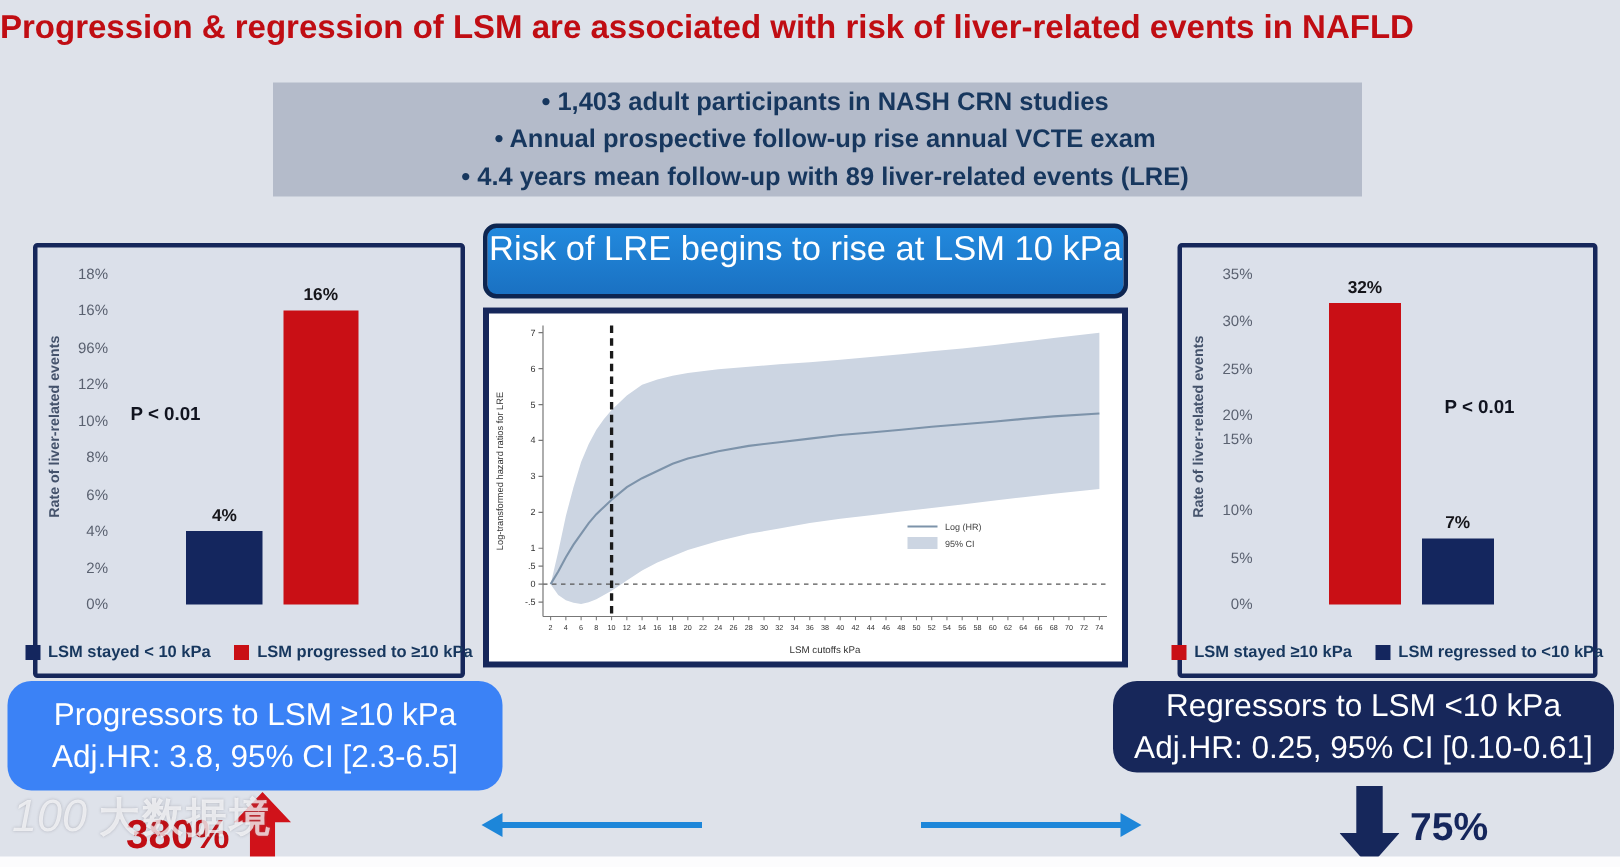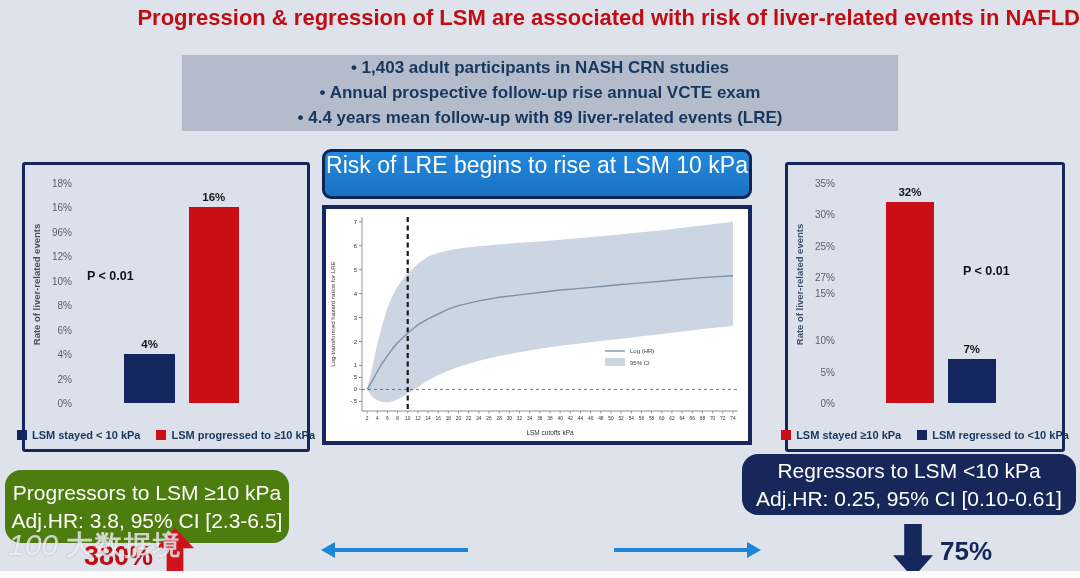--- a/index.html
+++ b/index.html
@@ -1,21 +1,21 @@
 <!DOCTYPE html>
 <html><head>
 <meta charset="utf-8">
 <style>
   html,body{margin:0;padding:0;background:#cfd4de;}
   .stage{position:relative;width:1080px;height:578px;background:#dee2ea;overflow:hidden;
          font-family:"Liberation Sans",sans-serif;}
-  .title{position:absolute;top:5px;left:0;width:100%;text-align:right;
+  .title{position:absolute;top:5px;left:0;width:100%;text-align:left;
          font-size:22px;font-weight:bold;color:#c00d13;}
   .info-box{position:absolute;left:182px;top:55px;width:716px;height:76px;background:#b4bbca;
-            display:flex;flex-direction:column;justify-content:center;align-items:center;gap:1px;}
+            display:flex;flex-direction:column;justify-content:center;align-items:center;gap:1px;padding-left:10px;}
   .bullet{font-size:17px;font-weight:bold;color:#17375e;line-height:24px;text-align:center;}
 
   
   .panel{position:absolute;border:3px solid #16275b;border-radius:3px;background:#dbe0ea;}
   .panel-left{left:22px;top:162px;width:282px;height:284px;}
   .panel-right{left:785px;top:162px;width:274px;height:284px;}
   .ylab{position:absolute;left:0;top:6px;bottom:52px;width:24px;display:flex;align-items:center;justify-content:center;}
   .ylab span{transform:rotate(-90deg);white-space:nowrap;font-size:9.5px;font-weight:bold;color:#44526b;}
   .plot{position:absolute;left:54px;right:14px;top:18px;bottom:46px;}
   .ytick{position:absolute;right:100%;margin-right:7px;width:30px;text-align:right;
@@ -33,21 +33,21 @@
   .banner{position:absolute;left:322px;top:149px;width:430px;height:50px;border:3px solid #0d2550;
           border-radius:9px;background:linear-gradient(180deg,#2289dd,#1a71c2);
           display:flex;justify-content:center;box-sizing:border-box;}
   .banner span{color:#fff;font-size:23px;}
   .center-panel{position:absolute;left:322px;top:205px;width:430px;height:240px;border:4px solid #16275b;
                 background:#fff;box-sizing:border-box;}
 
   
   .box{position:absolute;color:#fff;display:flex;flex-direction:column;justify-content:center;
        align-items:center;text-align:center;line-height:1.33;font-size:21px;}
-  .red-box{left:5px;top:454px;width:284px;height:73px;background:#4d7c0f;border-radius:16px;margin-top:16px;}
+  .red-box{left:5px;top:454px;width:330px;height:73px;background:#3b82f6;border-radius:16px;}
   .navy-box{left:742px;top:454px;width:334px;height:61px;background:#17275a;border-radius:16px;}
   .risk-box{position:absolute;left:468px;top:521px;width:146px;height:50px;border:3px solid #0d2550;
             border-radius:10px;background:linear-gradient(180deg,#1f88da,#1a74c4);
             display:flex;align-items:center;justify-content:center;box-sizing:border-box;z-index:2;}
   .risk-box span{color:#fff;font-size:22px;}
 
   
   .arrow-line{position:absolute;height:4px;background:#1d86d9;top:548px;}
   .arrow-to-left{left:334px;width:134px;}
   .arrow-to-left::before{content:'';position:absolute;left:-13px;top:-6px;width:0;height:0;
@@ -230,21 +230,21 @@
 
   <div class="panel panel-right">
     <div class="ylab">
       <span>Rate of liver-related events</span>
     </div>
     <div class="plot" id="bar2">
         <div class="ytick" style="bottom: -6px;">0%</div>
         <div class="ytick" style="bottom: 25.4286px;">5%</div>
         <div class="ytick" style="bottom: 56.8571px;">10%</div>
         <div class="ytick" style="bottom: 104px;">15%</div>
-        <div class="ytick" style="bottom: 119.714px;">27%</div>
+        <div class="ytick" style="bottom: 119.714px;">20%</div>
         <div class="ytick" style="bottom: 151.143px;">25%</div>
         <div class="ytick" style="bottom: 182.571px;">30%</div>
         <div class="ytick" style="bottom: 214px;">35%</div>
         <div class="bar" style="left: 43.775px; width: 48.41px; height: 201.143px; background: rgb(201, 15, 21);"></div>
         <div class="bar-label" style="left: 43.775px; width: 48.41px; bottom: 205.143px;">32%</div>
         <div class="bar" style="left: 105.575px; width: 48.41px; height: 44px; background: rgb(20, 38, 94);"></div>
         <div class="bar-label" style="left: 105.575px; width: 48.41px; bottom: 48px;">7%</div>
       </div>
     <div class="pval pv2">P &lt; 0.01</div>
     <div class="legend" id="leg2">

